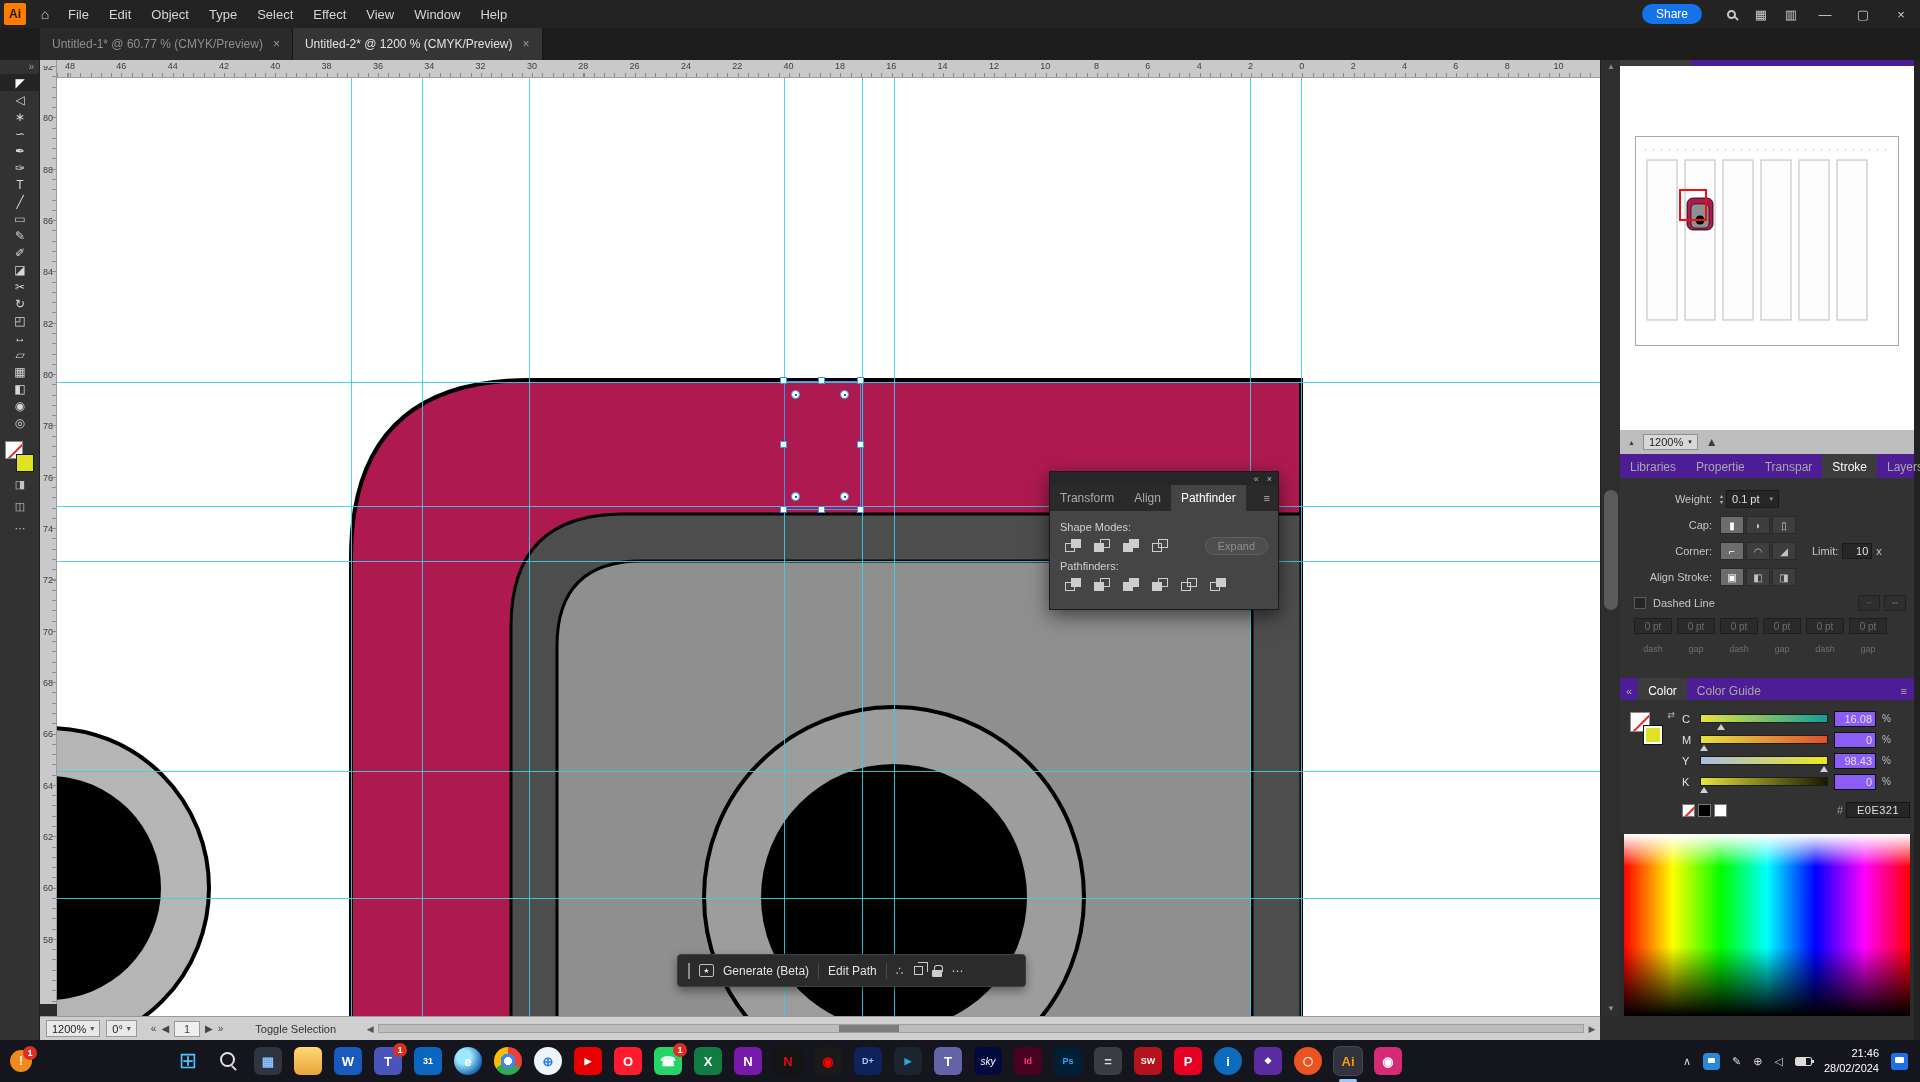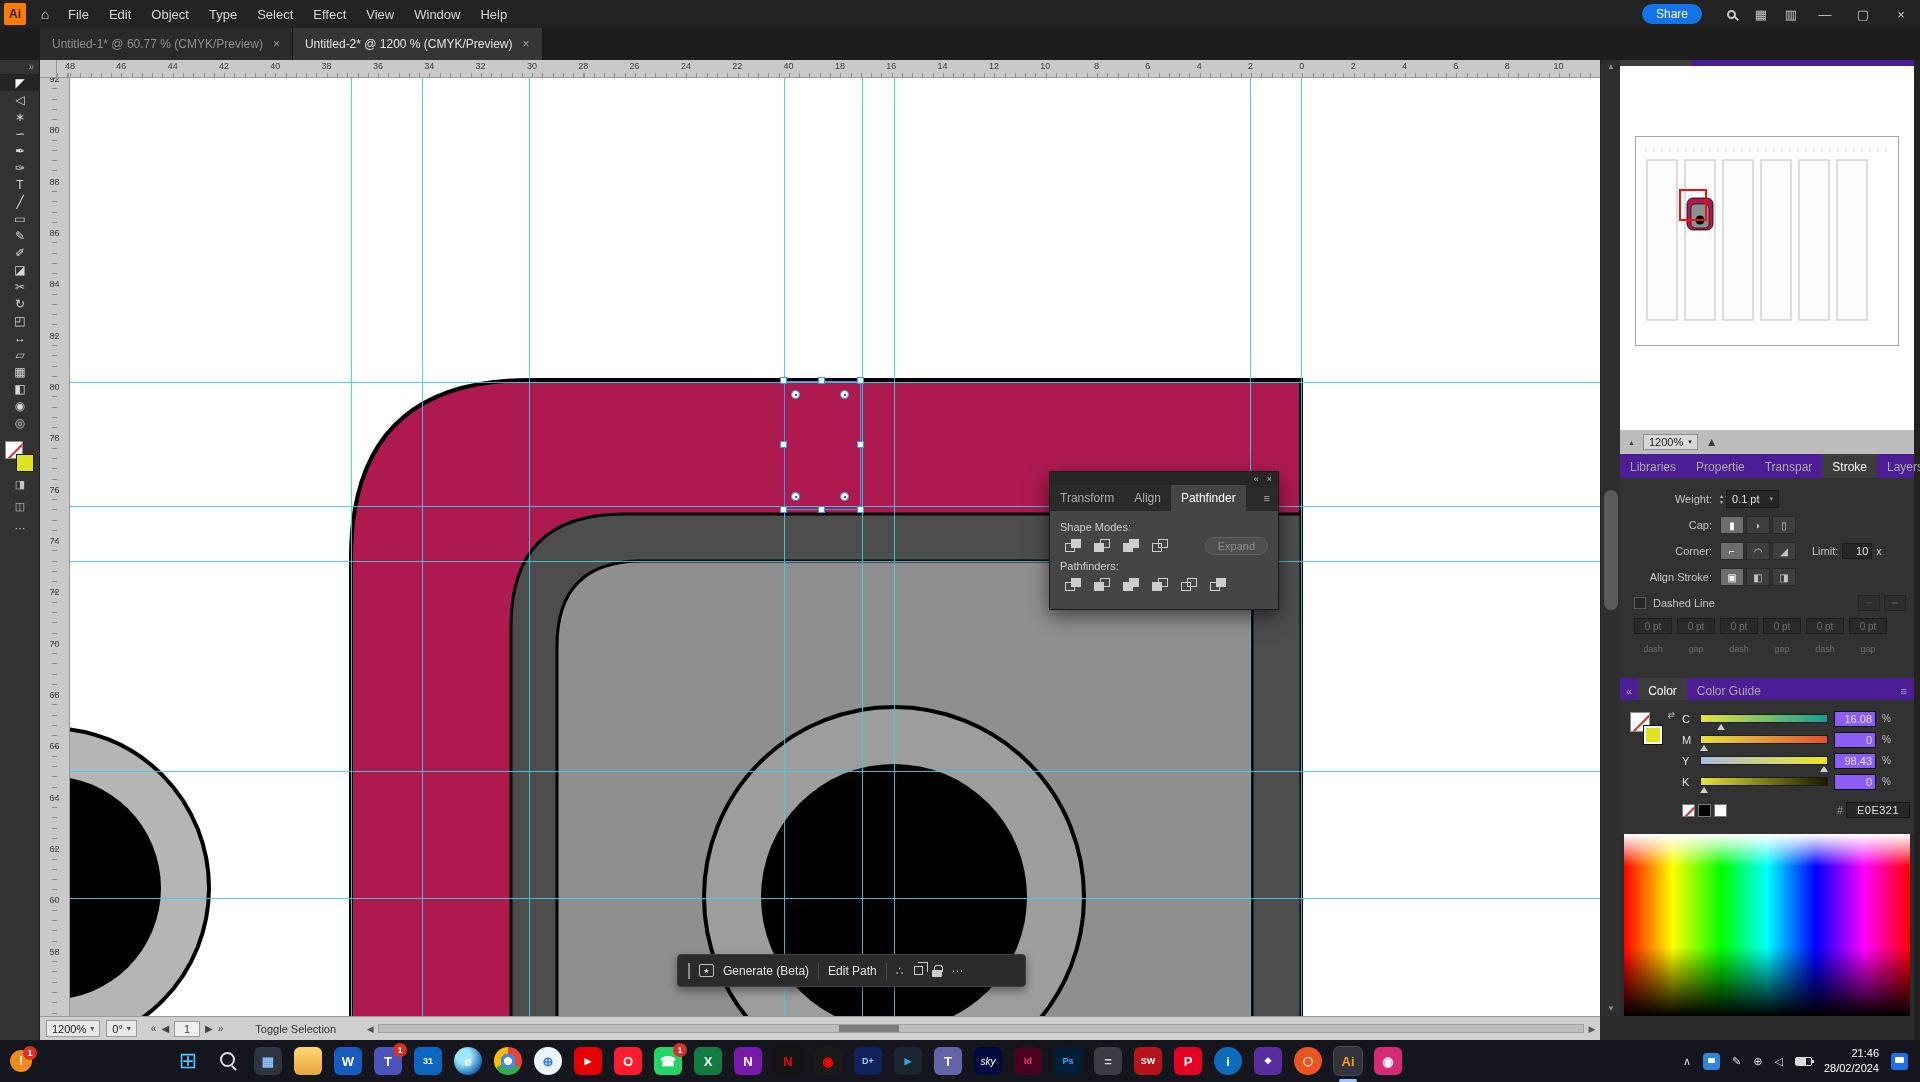--- a/index.html
+++ b/index.html
@@ -35,21 +35,21 @@
   .sw-fill::after{content:'';position:absolute;left:-3px;top:7px;width:28px;height:2px;background:#e03030;transform:rotate(-45deg)}
   .sw-stroke{position:absolute;left:11px;top:13px;width:18px;height:18px;background:var(--swatch-yellow,#e5e321);border:1px solid #1a1a1a;box-shadow:inset 0 0 0 2px #fff0}
   .tmini{width:40px;height:22px;display:flex;align-items:center;justify-content:center;color:#c4c4c4;font-size:11px}
 
   
   .rcorner{position:absolute;left:40px;top:60px;width:17px;height:18px;background:#c9c9c9;border-right:1px solid #9a9a9a;border-bottom:1px solid #9a9a9a;z-index:25}
   .hruler{position:absolute;left:57px;top:60px;width:1543px;height:18px;background:#c9c9c9;border-bottom:1px solid #9a9a9a;overflow:hidden;z-index:25;
     background-image:repeating-linear-gradient(to right,rgba(90,90,90,.55) 0 1px,transparent 1px 10.27px);background-size:100% 5px;background-position:13px 13px;background-repeat:repeat-x}
   .hnums{display:flex;margin-left:-12.7px}
   .hnum{width:51.33px;flex:0 0 51.33px;text-align:center;font-size:9px;color:#3c3c3c;line-height:12px}
-  .vruler{position:absolute;left:40px;top:78px;width:30px;height:938px;background:#c9c9c9;border-right:1px solid #9a9a9a;overflow:hidden;z-index:25;
+  .vruler{position:absolute;left:40px;top:66px;width:17px;height:938px;background:#c9c9c9;border-right:1px solid #9a9a9a;overflow:hidden;z-index:25;
     background-image:repeating-linear-gradient(to bottom,rgba(90,90,90,.55) 0 1px,transparent 1px 10.27px);background-size:5px 100%;background-position:12px 0;background-repeat:repeat-y}
   .vnums{display:flex;flex-direction:column;margin-top:-4px}
   .vnum{height:51.33px;flex:0 0 51.33px;width:10px;margin:0 auto;font-size:9px;line-height:9px;color:#3c3c3c;text-align:center;word-break:break-all;padding-top:1px}
   .canvas{position:absolute;left:57px;top:78px;width:1543px;height:938px;background:#ffffff;overflow:hidden;z-index:10}
   .artwork{position:absolute;left:0;top:0}
   .crimson{fill:var(--crimson,#ae1a50)}
   .darkg{fill:var(--dark-gray,#4d4d4d)}
   .midg{fill:var(--mid-gray,#8f8f8f)}
   .ringg{fill:var(--ring-gray,#9d9d9d)}
   .ringg2{fill:var(--ring-gray2,#b5b5b5)}

